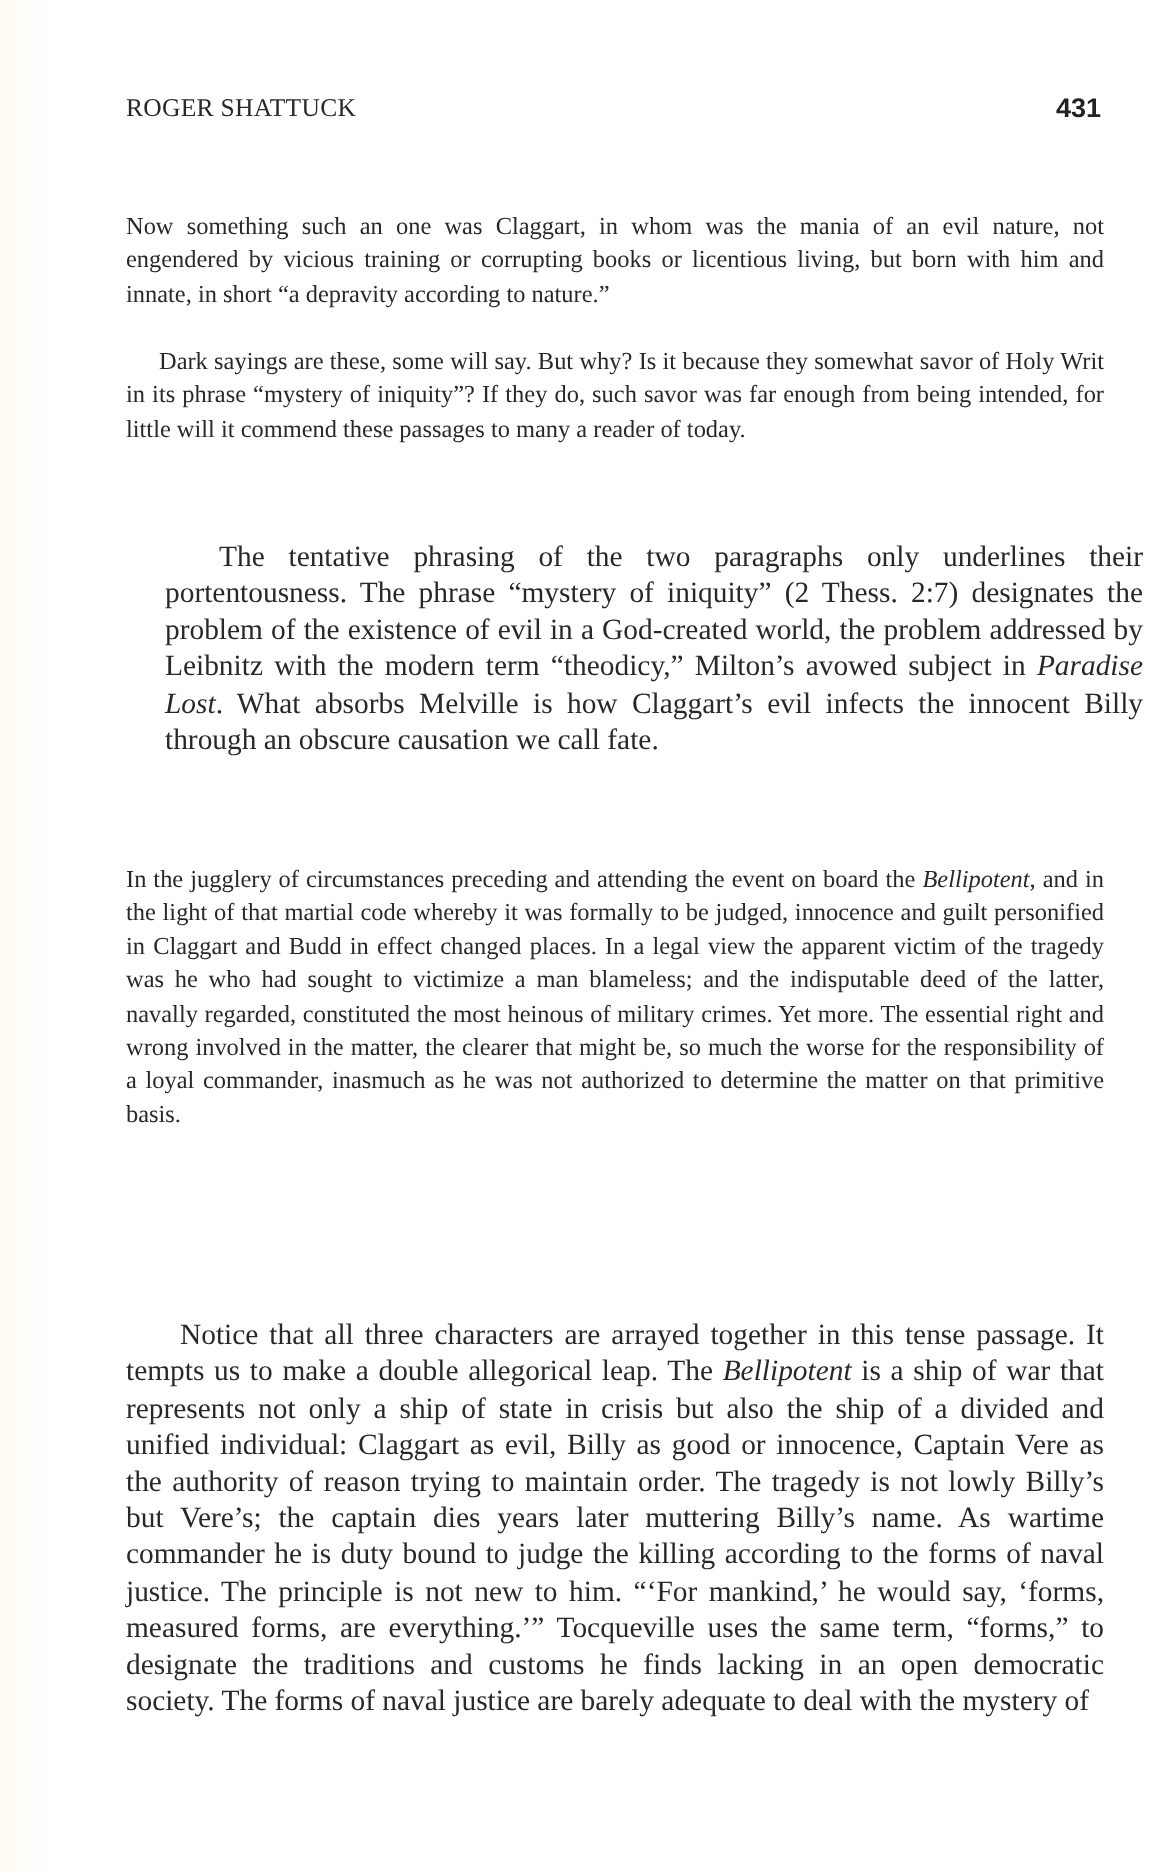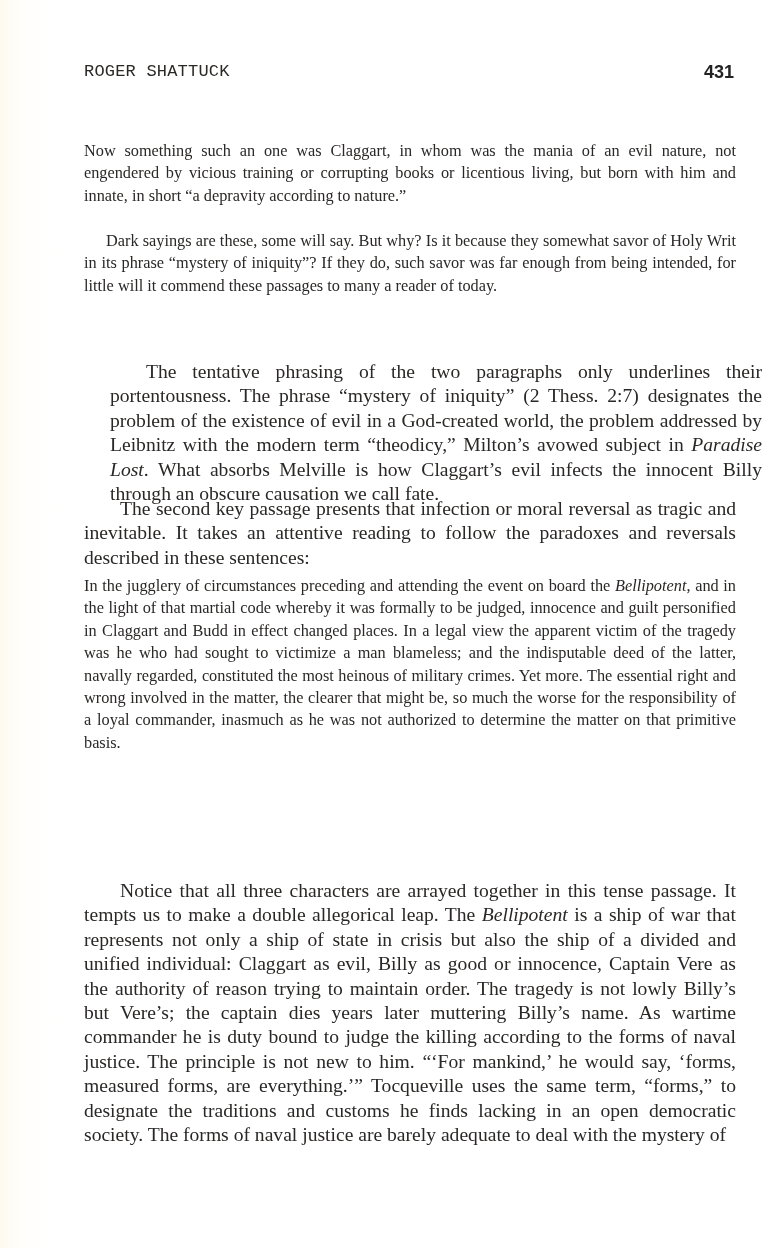--- a/index.html
+++ b/index.html
@@ -10,21 +10,21 @@
       font-family: "Liberation Serif", "DejaVu Serif", serif;
       position: relative;
     }
     .page { position: absolute; left: 0; top: 0; width: 784px; height: 1248px;
       background: linear-gradient(to right, #fdfaf0 0px, #fffefb 22px, #ffffff 60px); }
     .running-head {
       position: absolute; left: 84px; top: 62px; width: 650px; height: 28px;
     }
     .author {
       position: absolute; left: 0; top: 0;
-      font-size: 17px; letter-spacing: 0.2px; color: #2b2926; font-family: Liberation Mono, monospace;
+      font-size: 17px; letter-spacing: 0.2px; color: #2b2926;
     }
     .pageno {
       position: absolute; right: 0; top: 0;
       font-family: "Liberation Sans", "DejaVu Sans", sans-serif;
       font-weight: bold; font-size: 18px; color: #222; text-align: center;
     }
     .block { position: absolute; left: 84px; width: 652px; text-align: justify; }
     .small { font-size: 16.3px; line-height: 22.4px; }
     .large { font-size: 19.6px; line-height: 24.4px; }
     .indent { text-indent: 22px; }
@@ -53,23 +53,20 @@
   </div>
 
   <div class="block small q2 indent">
     <p>Dark sayings are these, some will say. But why? Is it because they somewhat savor of Holy Writ in its phrase “mystery of iniquity”? If they do, such savor was far enough from being intended, for little will it commend these passages to many a reader of today.</p>
   </div>
 
   <div class="block large b1 indent-l">
     <p><span>The tentative phrasing of the two paragraphs only underlines their portentousness. The phrase “mystery of iniquity” (2 Thess. 2:7) designates the problem of the existence of evil in a God-created world, the problem addressed by Leibnitz with the modern term “theodicy,” Milton’s avowed subject in </span><i>Paradise Lost</i><span>. What absorbs Melville is how Claggart’s evil infects the innocent Billy through an obscure causation we call fate.</span></p>
   </div>
 
-  <div class="block large b2 indent-l">
-    <p>The second key passage presents that infection or moral reversal as tragic and inevitable. It takes an attentive reading to follow the paradoxes and reversals described in these sentences:</p>
-  </div>
 
   <div class="block small q3">
     <p><span>In the jugglery of circumstances preceding and attending the event on board the </span><i>Bellipotent</i><span>, and in the light of that martial code whereby it was formally to be judged, innocence and guilt personified in Claggart and Budd in effect changed places. In a legal view the apparent victim of the tragedy was he who had sought to victimize a man blameless; and the indisputable deed of the latter, navally regarded, constituted the most heinous of military crimes. Yet more. The essential right and wrong involved in the matter, the clearer that might be, so much the worse for the responsibility of a loyal commander, inasmuch as he was not authorized to determine the matter on that primitive basis.</span></p>
   </div>
 
   <div class="block large b3 indent-l">
     <p><span>Notice that all three characters are arrayed together in this tense passage. It tempts us to make a double allegorical leap. The </span><i>Bellipotent</i><span> is a ship of war that represents not only a ship of state in crisis but also the ship of a divided and unified individual: Claggart as evil, Billy as good or innocence, Captain Vere as the authority of reason trying to maintain order. The tragedy is not lowly Billy’s but Vere’s; the captain dies years later muttering Billy’s name. As wartime commander he is duty bound to judge the killing according to the forms of naval justice. The principle is not new to him. “‘For mankind,’ he would say, ‘forms, measured forms, are everything.’” Tocqueville uses the same term, “forms,” to designate the traditions and customs he finds lacking in an open democratic society. The forms of naval justice are barely adequate to deal with the mystery of</span></p>
   </div>
 
 </div>

